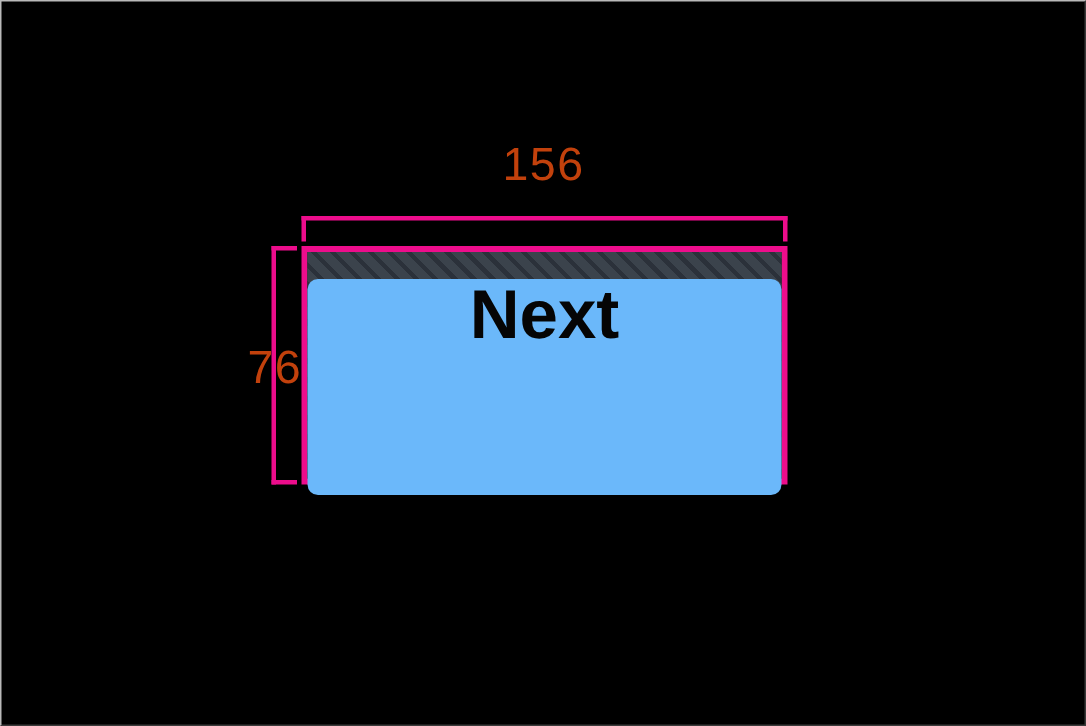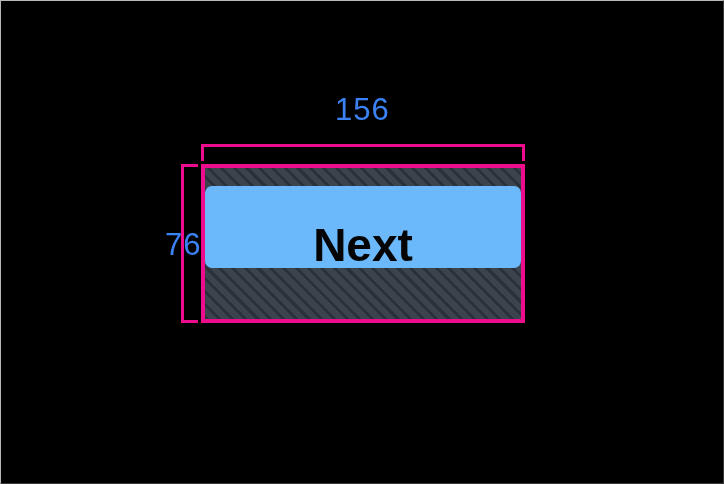--- a/index.html
+++ b/index.html
@@ -22,21 +22,21 @@
     box-sizing: border-box;
     border-top: 1px solid #b9b9b9;
     border-left: 1px solid #b9b9b9;
     border-right: 1px solid #3a3a3a;
     border-bottom: 1px solid #3a3a3a;
   }
 
   
   .dim-label {
     position: absolute;
-    color: #3b82f6;
+    color: #c2410c;
     font-family: "Liberation Sans", sans-serif;
     font-weight: 400;
     font-size: 31px;
     letter-spacing: 1px;
     line-height: 1;
     white-space: nowrap;
     -webkit-font-smoothing: antialiased;
   }
   #label-width {
     left: 334px;
@@ -101,26 +101,26 @@
         #3B434C 9px
     );
   }
 
   
   #next-button {
     position: absolute;
     left: 0px;
     top: 18px;
     width: 316px;
-    height: 82px;
+    height: 144px;
     background: #6BB8FA;
     border: none;
     border-radius: 7px;
     display: flex;
-    align-items: flex-end;
+    align-items: flex-start;
     justify-content: center;
     cursor: pointer;
     padding: 0;
   }
   #next-button-label {
     color: #050505;
     font-family: "Liberation Sans", sans-serif;
     font-weight: bold;
     font-size: 46px;
     letter-spacing: 0px;

